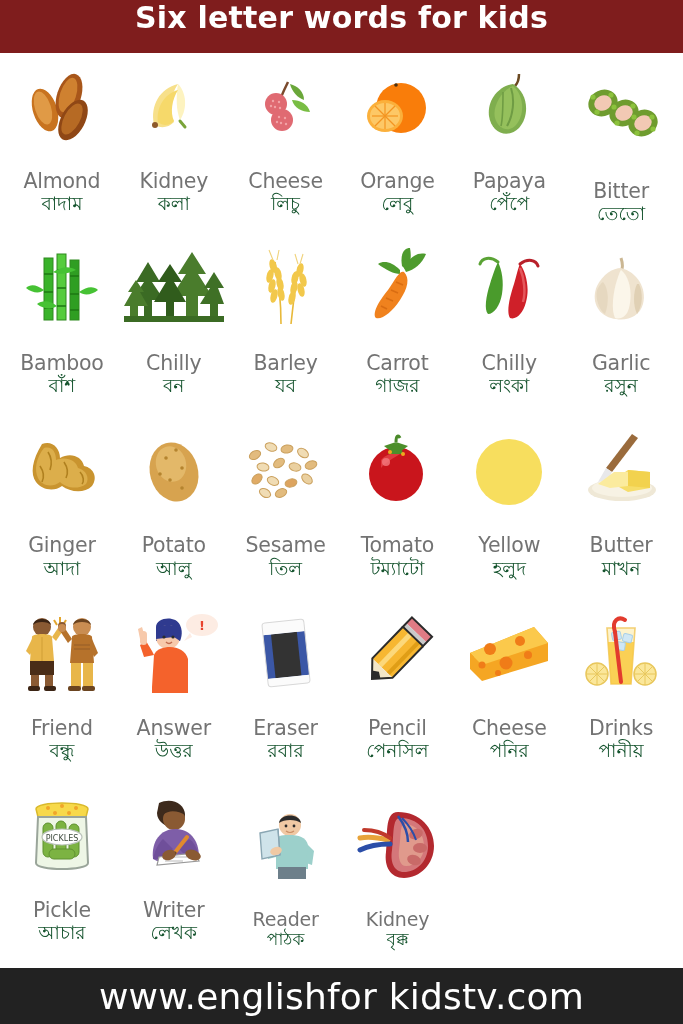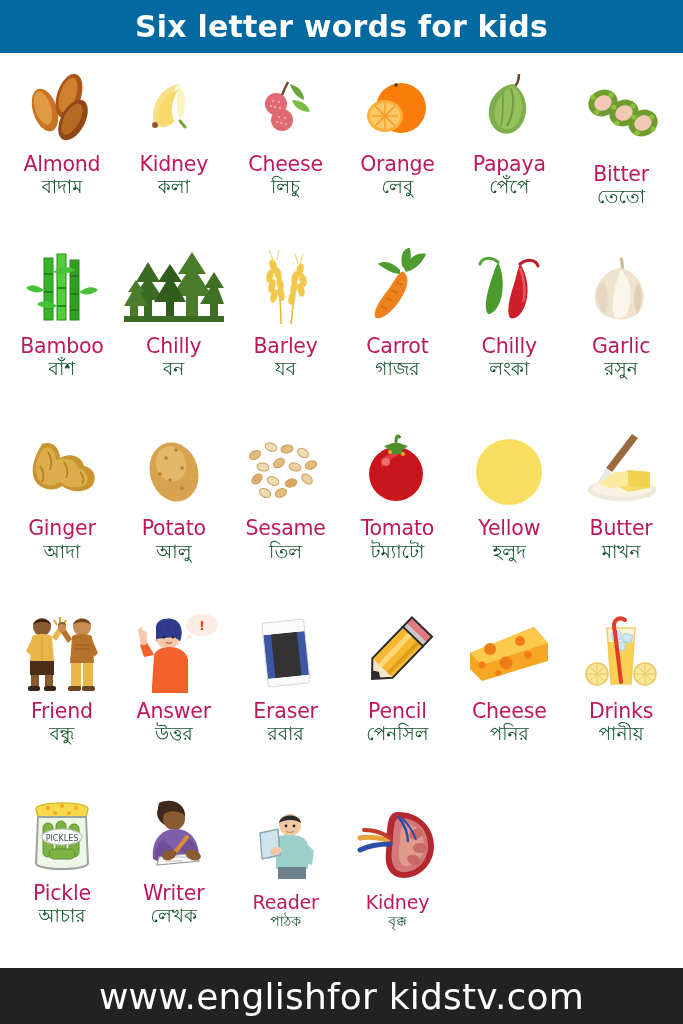--- a/index.html
+++ b/index.html
@@ -6,22 +6,22 @@
   body{
     width:683px;height:1024px;
     background:#ffffff;
     font-family:"DejaVu Sans","Liberation Sans",sans-serif;
     overflow:hidden;
   }
   .page{position:relative;width:683px;height:1024px;box-sizing:border-box;display:flex;flex-direction:column;}
 
   
   .title-bar{
-    height:53px;flex:0 0 53px;background:#0369a1;
-    display:flex;align-items:center;justify-content:center;
+    height:53px;flex:0 0 53px;background:#7f1d1d;
+    display:flex;align-items:flex-start;justify-content:center;
   }
   .title-bar .title{
     color:#ffffff;font-size:30px;font-weight:700;letter-spacing:.2px;
     font-family:"DejaVu Sans","Liberation Sans",sans-serif;
   }
 
   
   .grid{
     flex:1 1 auto;
     display:grid;
@@ -35,29 +35,29 @@
     padding-top:6px;box-sizing:border-box;position:relative;
   }
   .cell.low{padding-top:16px;}
   .art{
     height:86px;width:100%;
     display:flex;align-items:center;justify-content:center;
     position:relative;
   }
   .art svg{display:block;overflow:visible;}
   .word-en{
-    color:#be185d;font-size:20.5px;line-height:1.08;margin-top:4px;
+    color:#737373;font-size:20.5px;line-height:1.08;margin-top:21px;
     white-space:nowrap;letter-spacing:-.2px;
   }
   .word-bn{
     color:#14532d;font-size:18.5px;line-height:1.15;margin-top:1px;white-space:nowrap;
     font-family:"DejaVu Sans","Liberation Sans",sans-serif;
   }
   .cell.sm .word-en{font-size:19px;}
-  .cell.sm .word-bn{font-size:14px;}
+  .cell.sm .word-bn{font-size:17px;}
 
   
   .footer{
     height:56px;flex:0 0 56px;background:#222222;
     display:flex;align-items:center;justify-content:center;
   }
   .footer .url{color:#ffffff;font-size:36px;letter-spacing:.2px;}
 </style>
 </head>
 <body>

